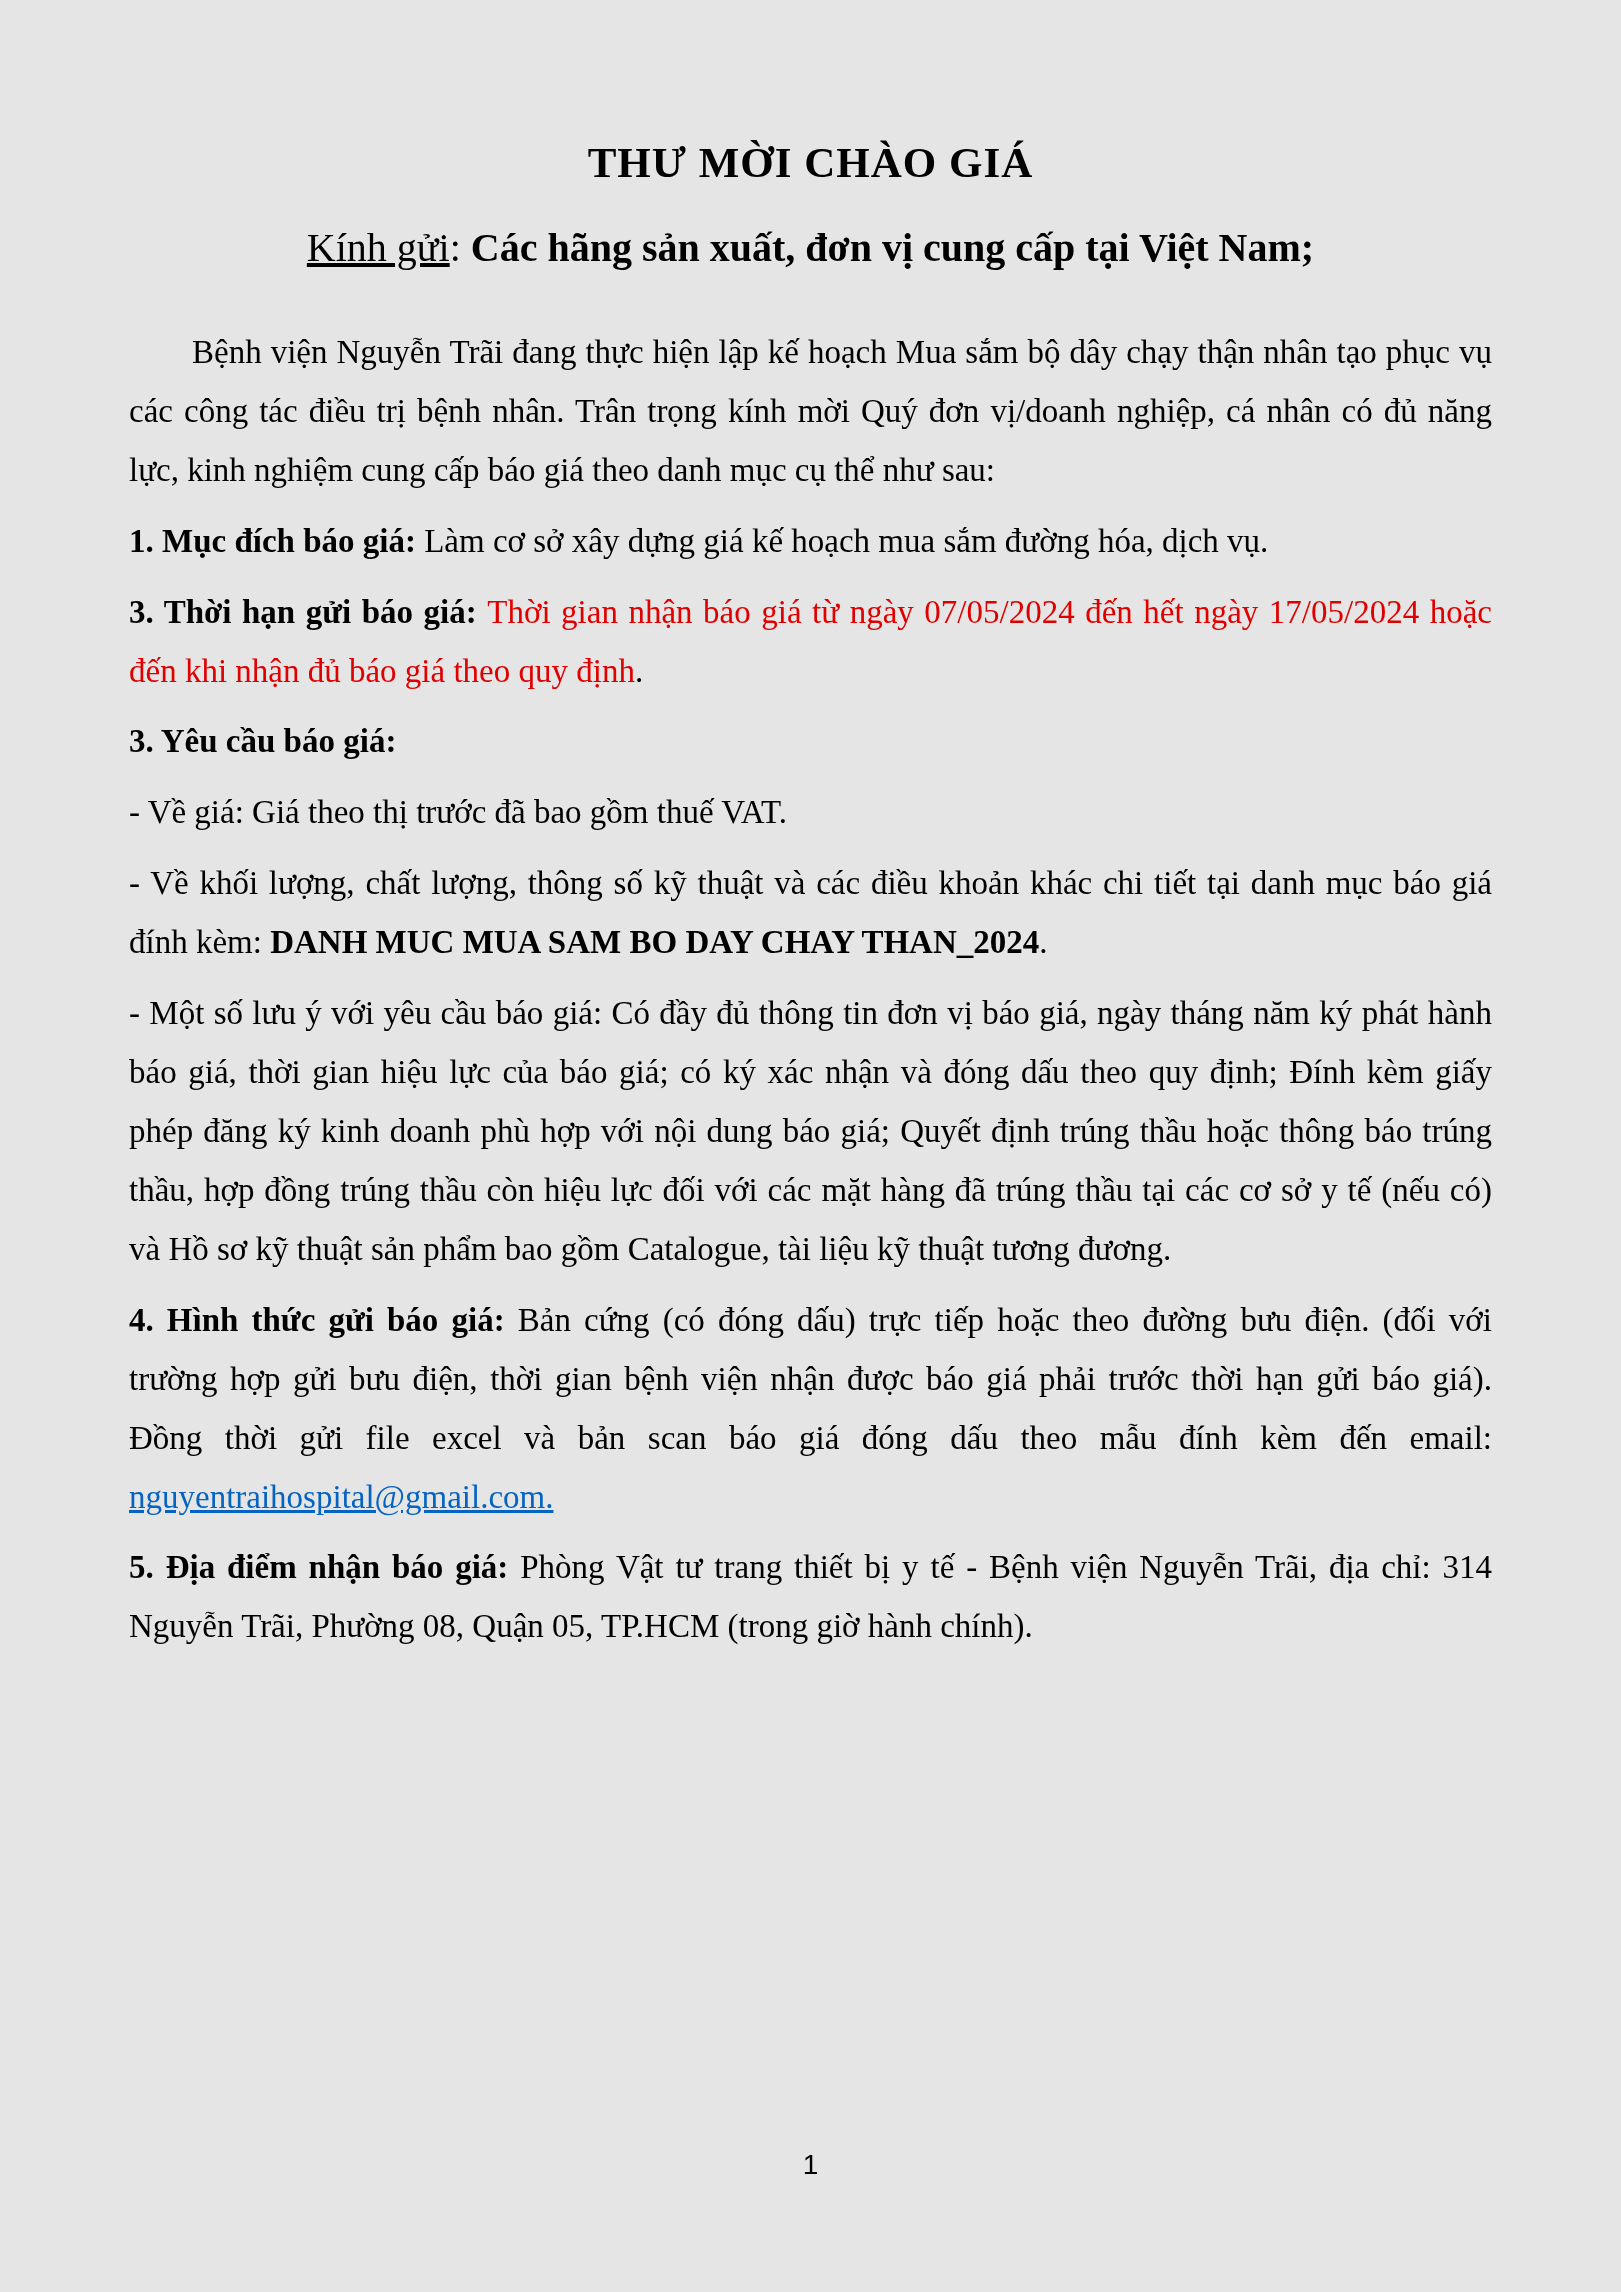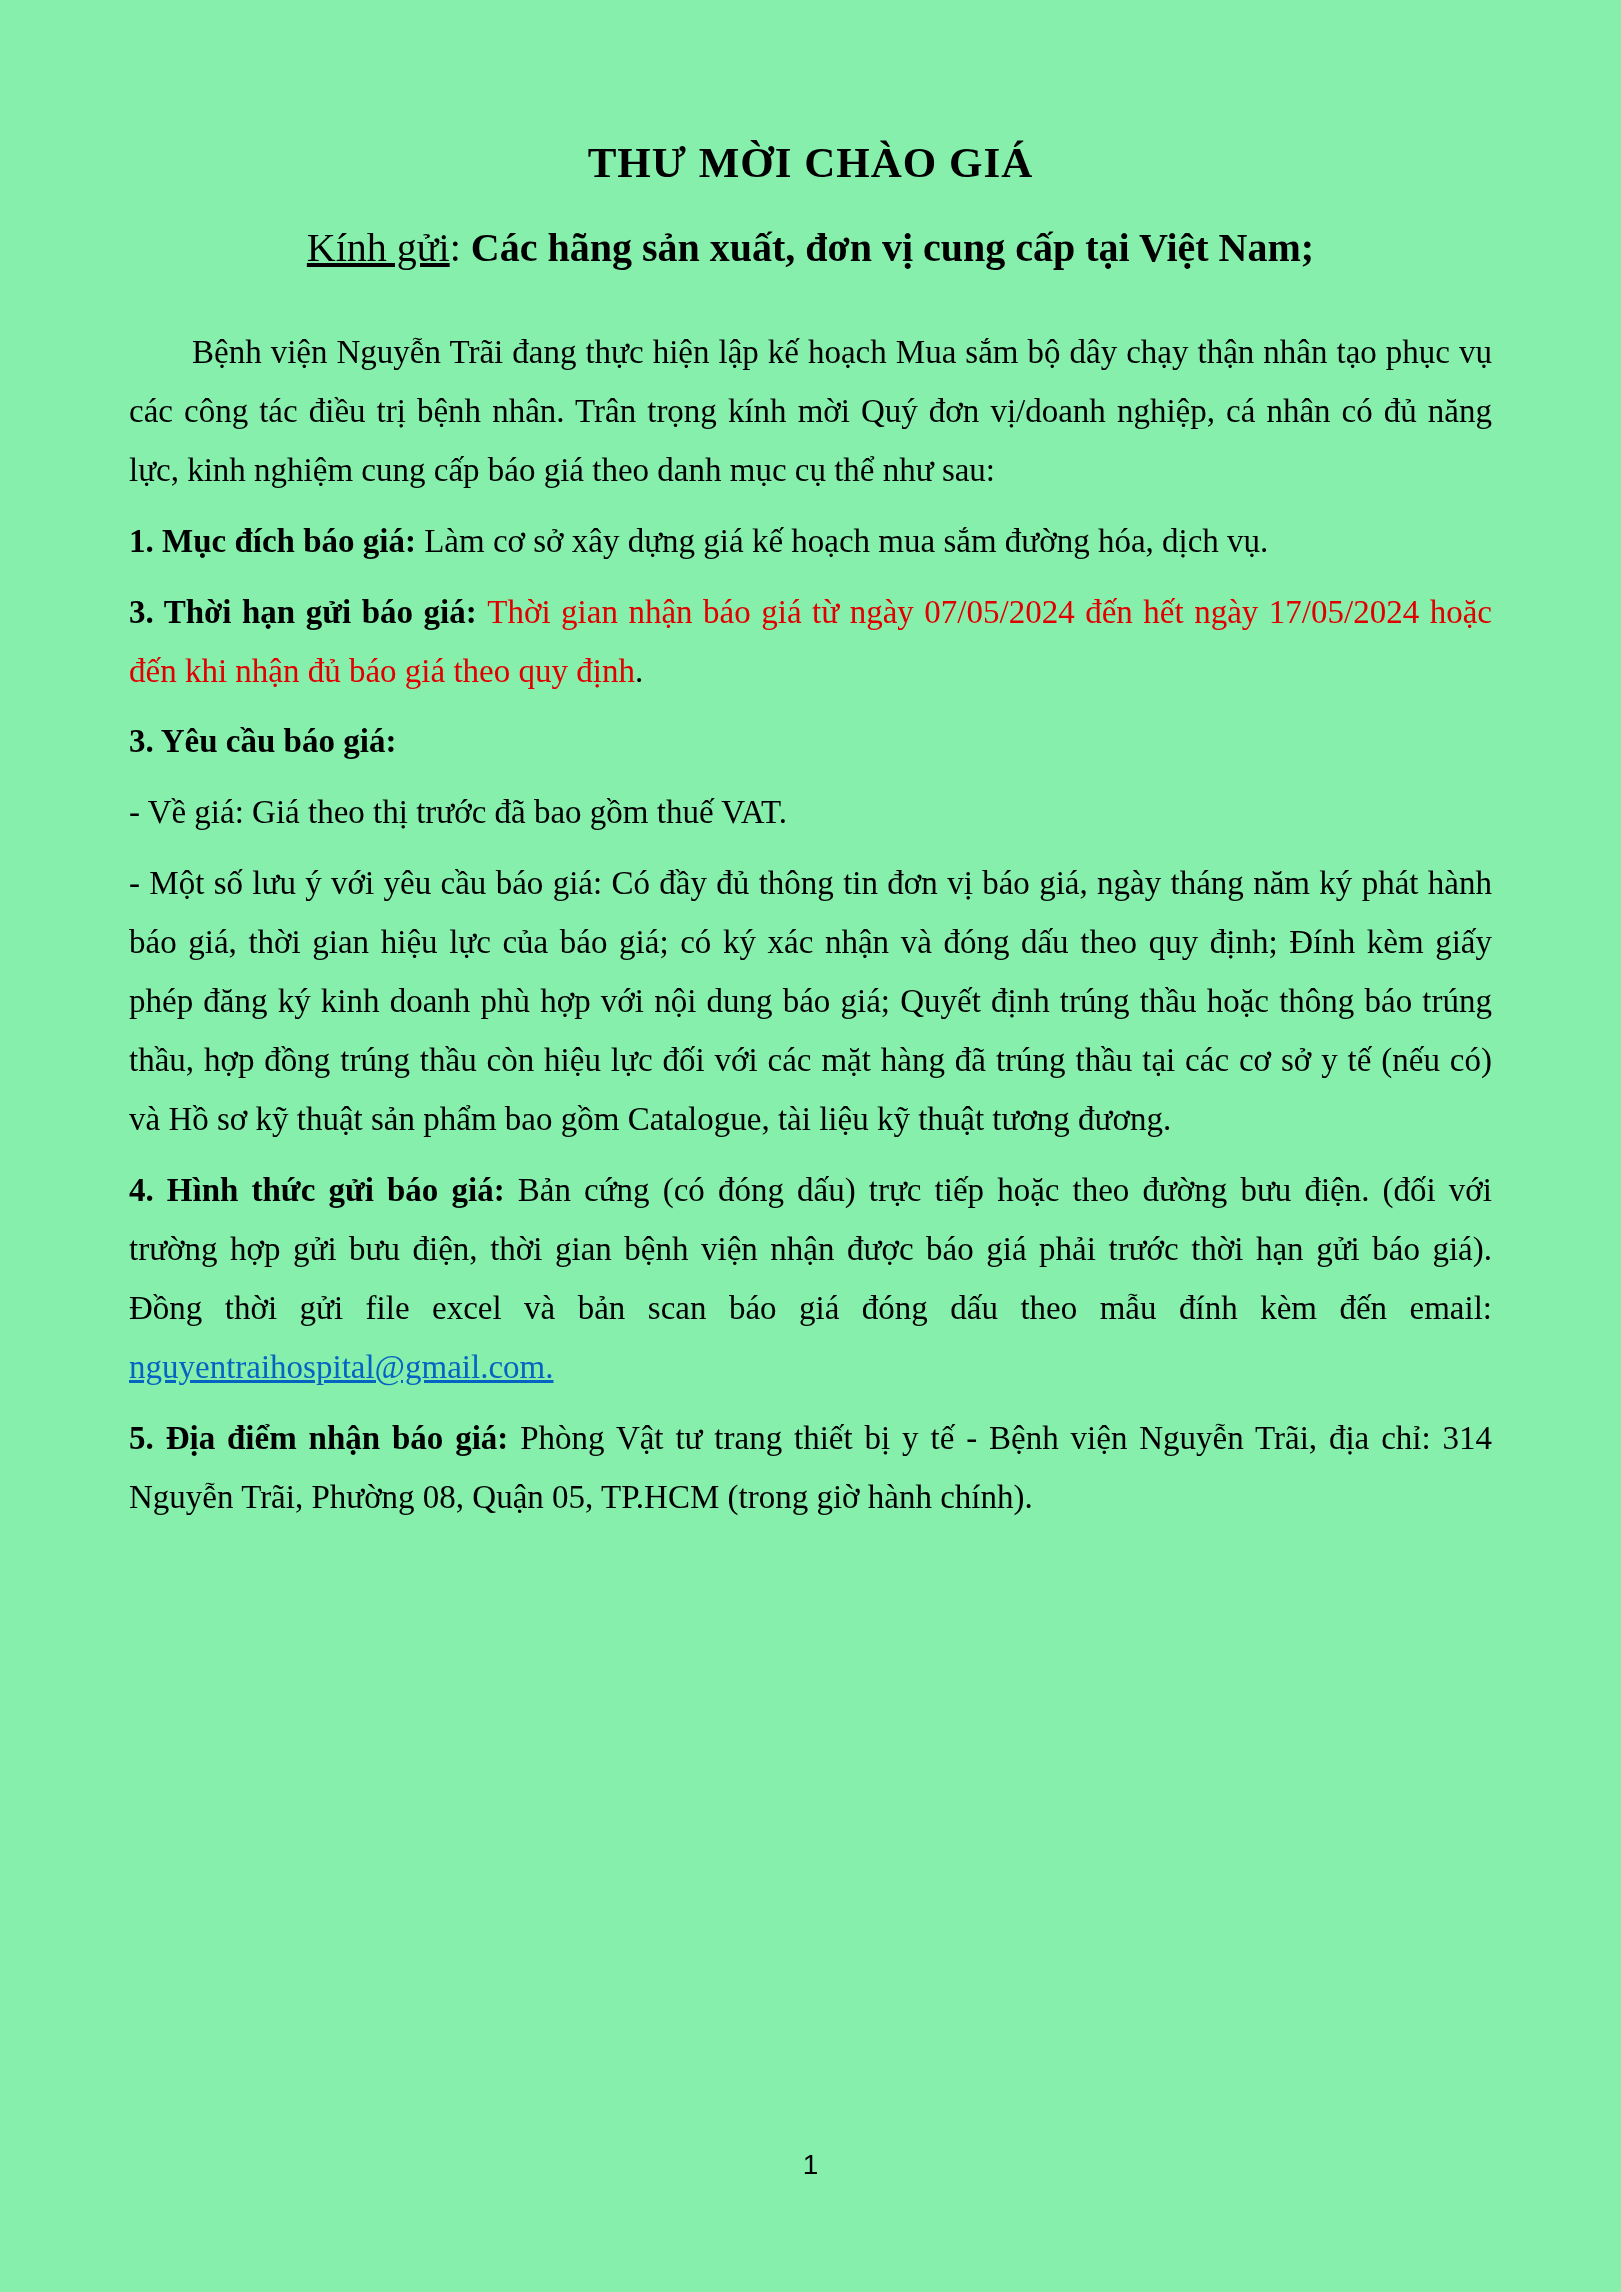--- a/index.html
+++ b/index.html
@@ -2,21 +2,21 @@
 <html><head>
 <meta charset="utf-8">
 <style>
   html, body { margin: 0; padding: 0; background: #ffffff; }
   .page {
     position: relative;
     width: 1621px;
     height: 2293px;
     box-sizing: border-box;
     padding: 138px 129px 0 129px;
-    background: #86efac;
+    background: #e5e5e5;
     font-family: "Liberation Serif", "DejaVu Serif", serif;
     color: #000000;
     font-size: 33px;
     line-height: 59px;
   }
   .doc-title {
     text-align: center;
     font-weight: bold;
     font-size: 43px;
     line-height: 49px;
@@ -67,20 +67,21 @@
   <p class="para indent">Bệnh viện Nguyễn Trãi đang thực hiện lập kế hoạch Mua sắm bộ dây chạy thận nhân tạo phục vụ các công tác điều trị bệnh nhân. Trân trọng kính mời Quý đơn vị/doanh nghiệp, cá nhân có đủ năng lực, kinh nghiệm cung cấp báo giá theo danh mục cụ thể như sau:</p>
 
   <p class="para"><span class="bold">1. Mục đích báo giá: </span><span>Làm cơ sở xây dựng giá kế hoạch mua sắm đường hóa, dịch vụ.</span></p>
 
   <p class="para"><span class="bold">3. Thời hạn gửi báo giá: </span><span class="red">Thời gian nhận báo giá từ ngày 07/05/2024 đến hết ngày 17/05/2024 hoặc đến khi nhận đủ báo giá theo quy định</span><span>.</span></p>
 
   <p class="para"><span class="bold">3. Yêu cầu báo giá:</span></p>
 
   <p class="para">- Về giá: Giá theo thị trước đã bao gồm thuế VAT.</p>
 
+  <p class="para"><span>- Về khối lượng, chất lượng, thông số kỹ thuật và các điều khoản khác chi tiết tại danh mục báo giá đính kèm: </span><span class="bold">DANH MUC MUA SAM BO DAY CHAY THAN_2024</span><span>.</span></p>
 
   <p class="para">- Một số lưu ý với yêu cầu báo giá: Có đầy đủ thông tin đơn vị báo giá, ngày tháng năm ký phát hành báo giá, thời gian hiệu lực của báo giá; có ký xác nhận và đóng dấu theo quy định; Đính kèm giấy phép đăng ký kinh doanh phù hợp với nội dung báo giá; Quyết định trúng thầu hoặc thông báo trúng thầu, hợp đồng trúng thầu còn hiệu lực đối với các mặt hàng đã trúng thầu tại các cơ sở y tế (nếu có) và Hồ sơ kỹ thuật sản phẩm bao gồm Catalogue, tài liệu kỹ thuật tương đương.</p>
 
   <p class="para"><span class="bold">4. Hình thức gửi báo giá: </span><span>Bản cứng (có đóng dấu) trực tiếp hoặc theo đường bưu điện. (đối với trường hợp gửi bưu điện, thời gian bệnh viện nhận được báo giá phải trước thời hạn gửi báo giá). Đồng thời gửi file excel và bản scan báo giá đóng dấu theo mẫu đính kèm đến email: </span><a class="email-link">nguyentraihospital@gmail.com.</a></p>
 
   <p class="para"><span class="bold">5. Địa điểm nhận báo giá: </span><span>Phòng Vật tư trang thiết bị y tế - Bệnh viện Nguyễn Trãi, địa chỉ: 314 Nguyễn Trãi, Phường 08, Quận 05, TP.HCM (trong giờ hành chính).</span></p>
 
 
 
   <div class="page-number">1</div>

